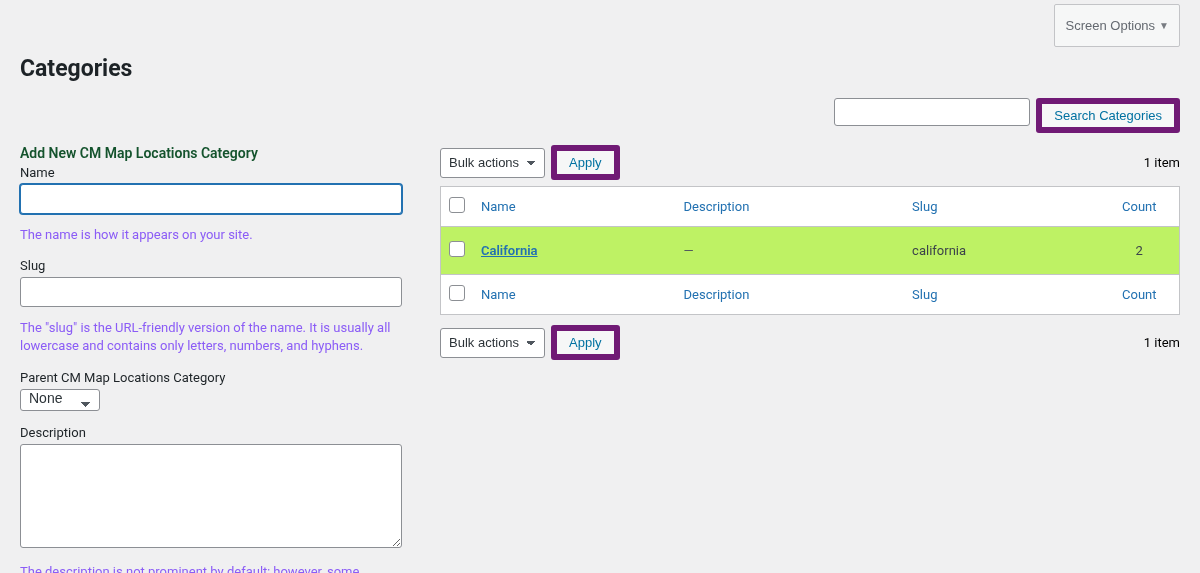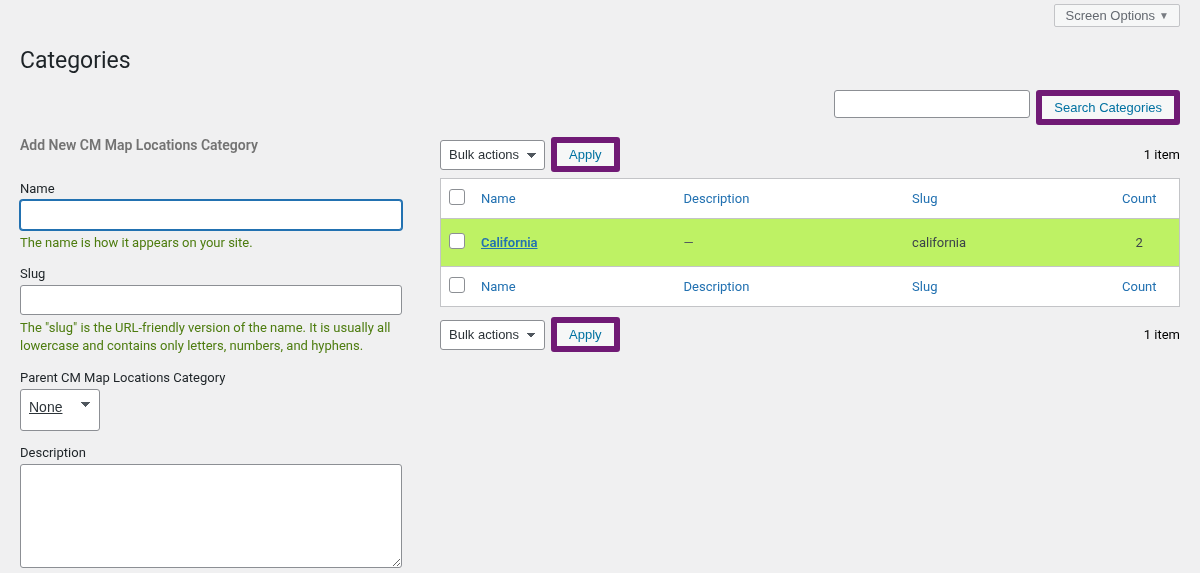--- a/index.html
+++ b/index.html
@@ -13,32 +13,32 @@
   overflow: hidden;
   padding: 0 20px;
 }
 .top-bar { display: flex; justify-content: flex-end; padding-top: 4px; }
 .screen-options {
   background: #f6f7f7;
   border: 1px solid #c3c4c7;
   border-radius: 2px;
   color: #646970;
   font-size: 13px;
-  padding: 3px 10px;
+  padding: 13px 10px;
   cursor: pointer;
   display: inline-flex;
   align-items: center;
   gap: 4px;
 }
 .screen-options .tri { font-size: 10px; color: #787c82; }
 h1.page-title {
   font-size: 23px;
-  font-weight: 400;
+  font-weight: 700;
   color: #1d2327;
-  margin: 20px 0 16px;
+  margin: 8px 0 16px;
 }
 .search-row {
   display: flex;
   justify-content: flex-end;
   gap: 6px;
   margin-bottom: 12px;
 }
 .search-row input[type="search"] {
   width: 196px;
   height: 28px;
@@ -55,22 +55,22 @@
   padding: 4px 12px;
   font-size: 13px;
   cursor: pointer;
 }
 .columns { display: flex; gap: 30px; align-items: flex-start; }
 .col-left { width: 382px; flex-shrink: 0; }
 .col-right { flex: 1; padding-left: 8px; }
 h2.form-title {
   font-size: 14px;
   font-weight: 600;
-  color: #737373;
-  margin-bottom: 28px;
+  color: #14532d;
+  margin-bottom: 4px;
 }
 .form-field { margin-bottom: 14px; }
 .form-field > label {
   display: block;
   font-size: 13px;
   color: #1d2327;
   margin-bottom: 4px;
 }
 .form-field input[type="text"],
 .form-field textarea,
@@ -83,34 +83,34 @@
   padding: 6px 8px;
   color: #2c3338;
 }
 .form-field input.focused {
   border-color: #2271b1;
   box-shadow: 0 0 0 1px #2271b1;
   outline: none;
 }
 .form-field select {
   width: 80px;
-  height: 42px;
+  height: 22px;
   padding: 0 24px 6px 8px;
   appearance: none;
   background-image: linear-gradient(45deg, transparent 50%, #50575e 50%), linear-gradient(135deg, #50575e 50%, transparent 50%);
   background-position: calc(100% - 13px) 12px, calc(100% - 8px) 12px;
   background-size: 5px 5px, 5px 5px;
   background-repeat: no-repeat;
   text-decoration: underline;
 }
 .form-field textarea { height: 104px; resize: vertical; }
 .help {
   font-size: 13px;
-  color: #4d7c0f;
-  margin-top: 4px;
+  color: #8b5cf6;
+  margin-top: 12px;
   line-height: 1.4;
 }
 .tablenav {
   display: flex;
   justify-content: space-between;
   align-items: center;
   margin-bottom: 6px;
 }
 .tablenav.bottom { margin-top: 10px; }
 .bulk { display: flex; gap: 6px; align-items: center; }

